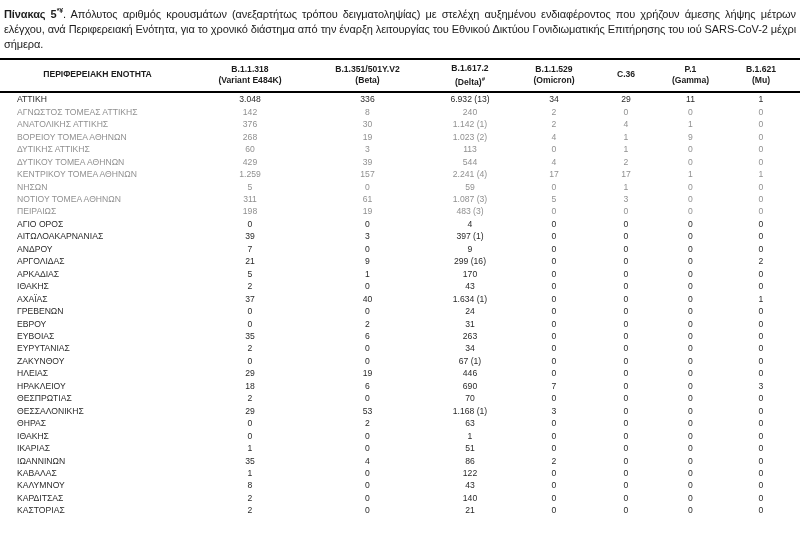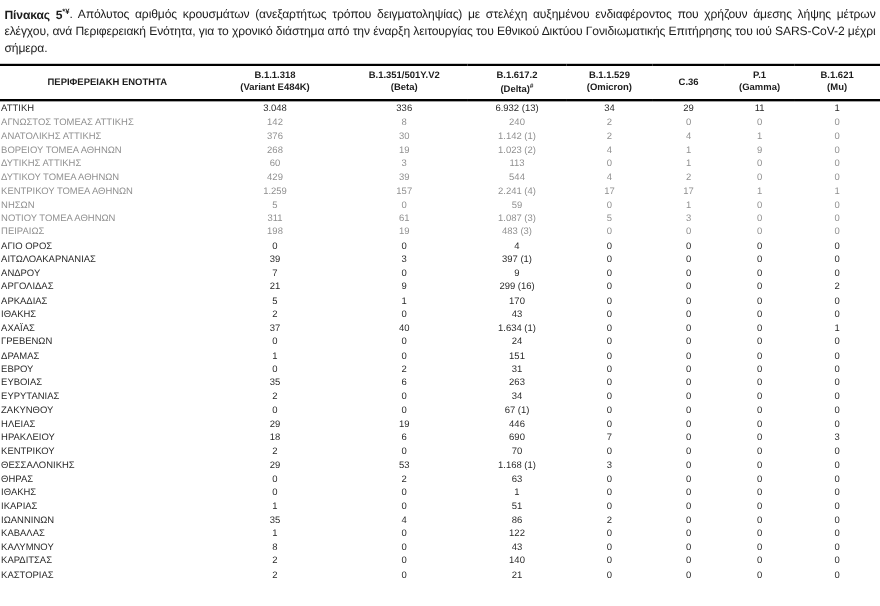--- a/index.html
+++ b/index.html
@@ -16,21 +16,21 @@
     margin-top:1px; }
   thead th { border-top:2.5px solid #000; border-bottom:2.5px solid #000;
     font-size:8.6px; font-weight:bold; color:#1c1c1c; text-align:center;
     vertical-align:middle; padding:3px 0 4px 0; line-height:11px; }
   thead th.region-h { text-align:center; padding-left:5px; }
   thead th sup { font-size:6px; }
 
   tbody td { font-size:8.6px; color:#2a2a2a; text-align:center;
     height:12.45px; line-height:12.45px; padding:0; white-space:nowrap;
     overflow:hidden; }
-  tbody td.name { text-align:left; padding-left:1px; }
+  tbody td.name { text-align:left; padding-left:17px; }
   tbody tr.sub td { color:#909090; }
   tbody tr.sub td.name { }
 </style>
 </head>
 <body>
 
 <div class="page">
 
   <p class="caption"><b><span>Πίνακας 5</span><sup>*¥</sup></b><span>. Απόλυτος αριθμός κρουσμάτων (ανεξαρτήτως τρόπου δειγματοληψίας) με στελέχη αυξημένου ενδιαφέροντος που χρήζουν άμεσης λήψης μέτρων ελέγχου, ανά Περιφερειακή Ενότητα, για το χρονικό διάστημα από την έναρξη λειτουργίας του Εθνικού Δικτύου Γονιδιωματικής Επιτήρησης του ιού SARS-CoV-2 μέχρι σήμερα.</span></p>
 
@@ -252,30 +252,20 @@
           <td class="name">ΓΡΕΒΕΝΩΝ</td>
           <td>0</td>
           <td>0</td>
           <td>24</td>
           <td>0</td>
           <td>0</td>
           <td>0</td>
           <td>0</td>
         </tr>
         <tr>
-          <td class="name">ΔΡΑΜΑΣ</td>
-          <td>1</td>
-          <td>0</td>
-          <td>151</td>
-          <td>0</td>
-          <td>0</td>
-          <td>0</td>
-          <td>0</td>
-        </tr>
-        <tr>
           <td class="name">ΕΒΡΟΥ</td>
           <td>0</td>
           <td>2</td>
           <td>31</td>
           <td>0</td>
           <td>0</td>
           <td>0</td>
           <td>0</td>
         </tr>
         <tr>
@@ -322,21 +312,21 @@
           <td class="name">ΗΡΑΚΛΕΙΟΥ</td>
           <td>18</td>
           <td>6</td>
           <td>690</td>
           <td>7</td>
           <td>0</td>
           <td>0</td>
           <td>3</td>
         </tr>
         <tr>
-          <td class="name">ΚΕΝΤΡΙΚΟΥ</td>
+          <td class="name">ΘΕΣΠΡΩΤΙΑΣ</td>
           <td>2</td>
           <td>0</td>
           <td>70</td>
           <td>0</td>
           <td>0</td>
           <td>0</td>
           <td>0</td>
         </tr>
         <tr>
           <td class="name">ΘΕΣΣΑΛΟΝΙΚΗΣ</td>

